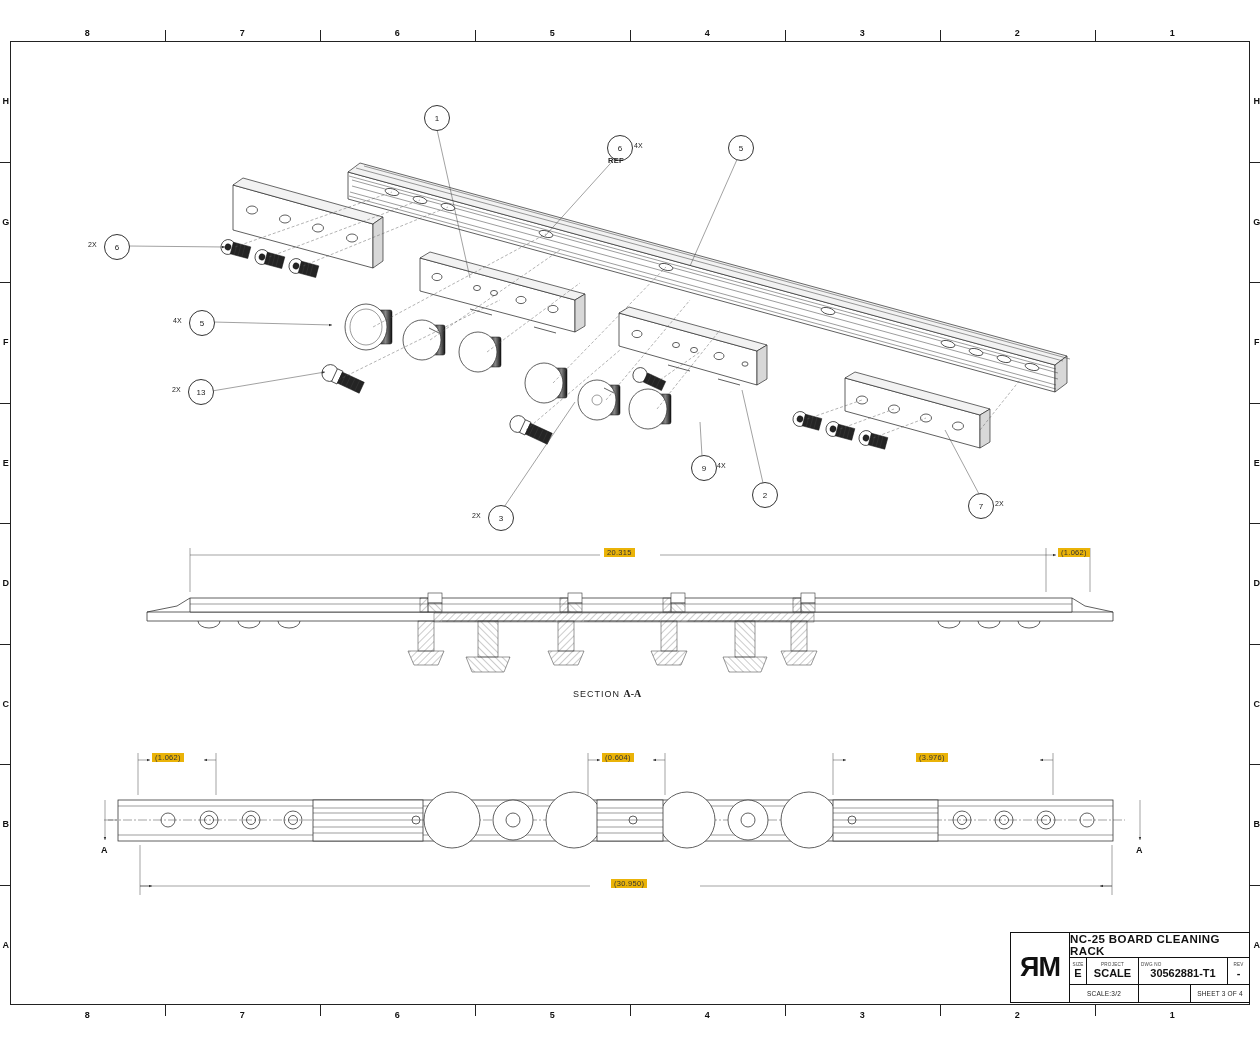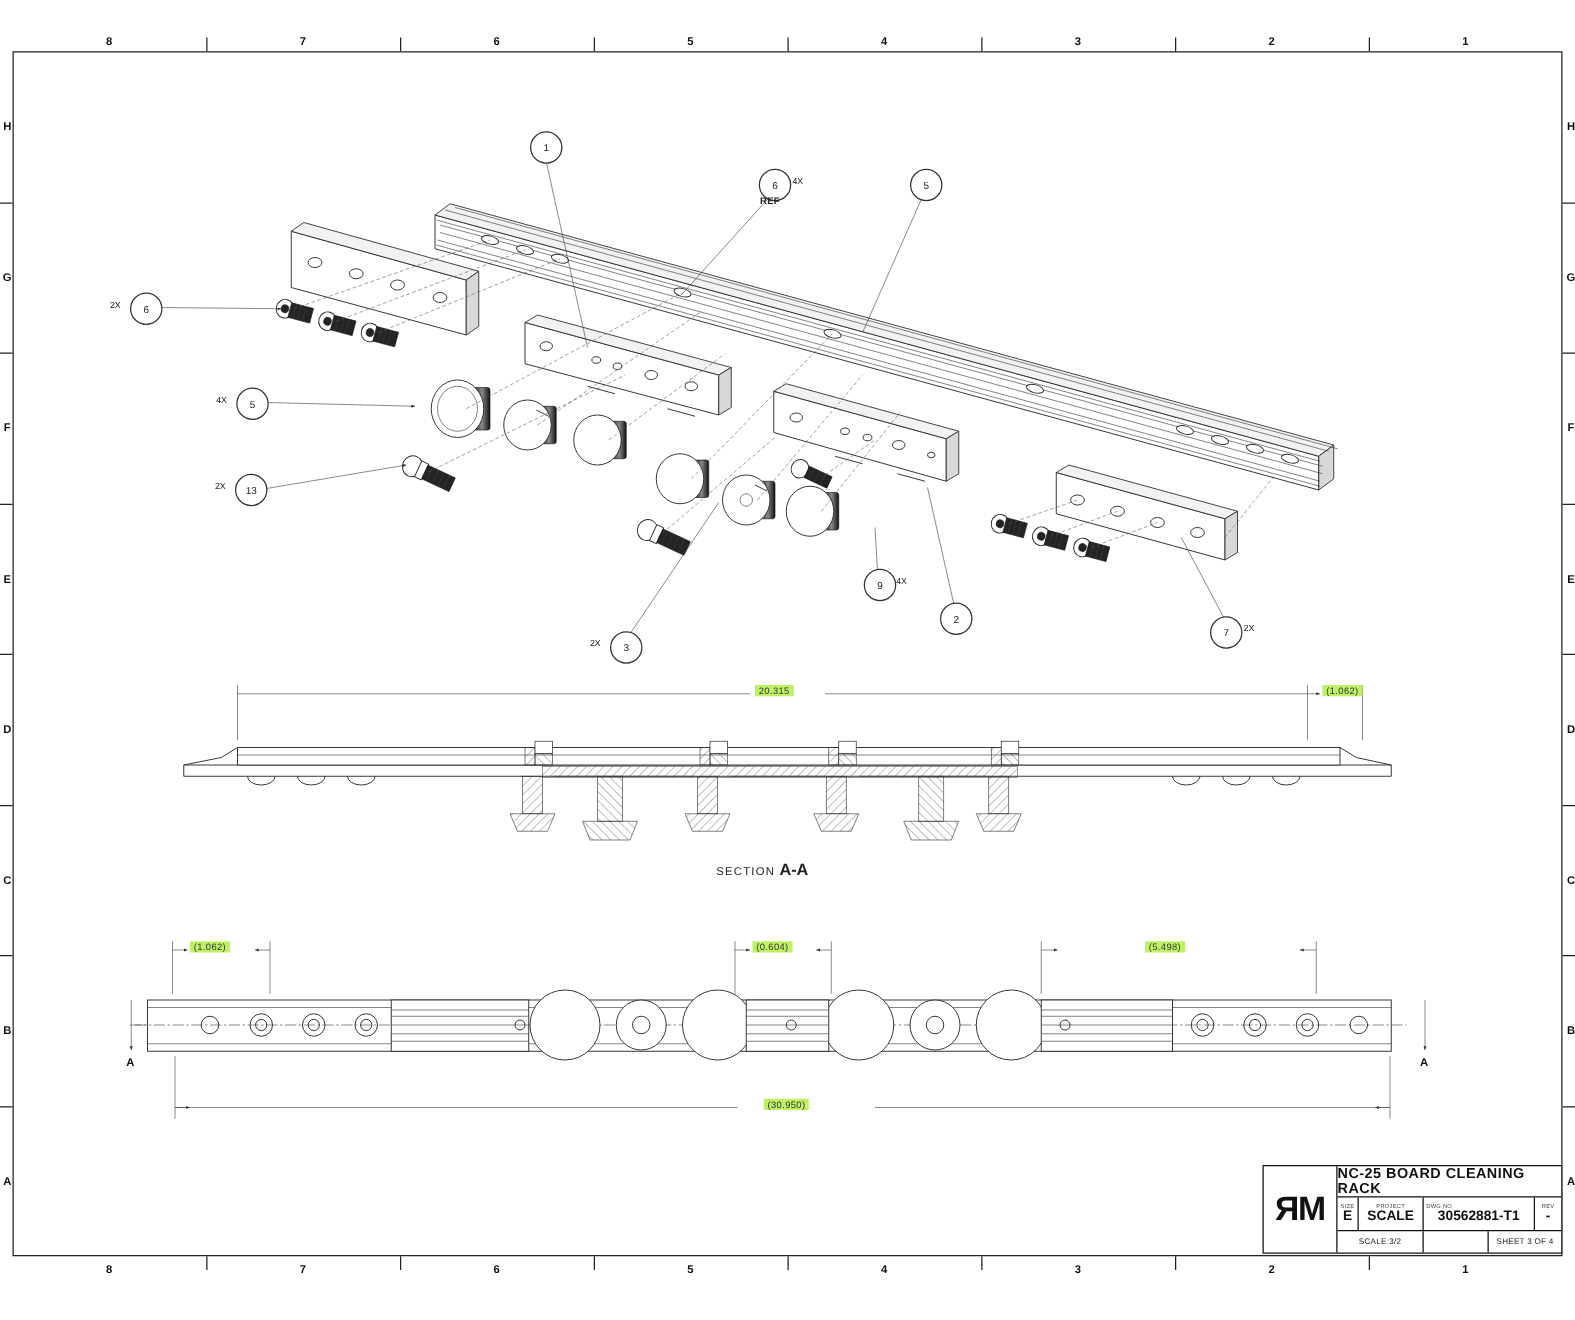--- a/index.html
+++ b/index.html
@@ -31,24 +31,24 @@
   .fillk{fill:#242424;stroke:#111;stroke-width:.5;}
 
   
   .balloon{position:absolute;width:24px;height:24px;border:1px solid #333;
            border-radius:50%;background:#fff;display:flex;align-items:center;
            justify-content:center;font-size:8px;color:#222;}
   .qty{position:absolute;font-size:7px;color:#222;}
   .bref{position:absolute;font-size:7.5px;color:#222;letter-spacing:.3px;font-weight:bold;}
 
   
-  .dimtxt{position:absolute;font-size:7.5px;color:#333;background:#bef264;
+  .dimtxt{position:absolute;font-size:7.5px;color:#333;background:#eab308;
           padding:0 3px;letter-spacing:.3px;white-space:nowrap;}
   .seclbl{position:absolute;font-size:9px;color:#222;letter-spacing:1px;}
-  .seclbl b{font-size:13px;letter-spacing:0;}
+  .seclbl b{font-size:10px;letter-spacing:0;font-family:Liberation Serif, serif;}
   .secmark{position:absolute;font-size:9px;font-weight:bold;color:#111;}
 
   
   .tb{position:absolute;left:1010px;top:932px;width:240px;height:71px;
       border:1.2px solid #111;box-sizing:border-box;background:#fff;
       display:flex;}
   .tb-logo{width:58px;border-right:1.2px solid #111;display:flex;
            align-items:center;justify-content:center;}
   .tb-logo span{font-size:27px;font-weight:bold;font-family:"Liberation Sans",sans-serif;
                 letter-spacing:-1px;color:#111;}
@@ -548,21 +548,21 @@
 
     <g>
       <path class="ln-c" d="M104,820 L118,820"></path>
       <path class="ln-d" d="M105,800 L105,840" marker-end="url(#ar)"></path>
       <path class="ln-d" d="M1140,800 L1140,840" marker-end="url(#ar)"></path>
     </g>
   </svg>
 
   <div class="dimtxt" style="left:152px;top:753px">(1.062)</div>
   <div class="dimtxt" style="left:602px;top:753px">(0.604)</div>
-  <div class="dimtxt" style="left:916px;top:753px">(5.498)</div>
+  <div class="dimtxt" style="left:916px;top:753px">(3.976)</div>
   <div class="dimtxt" style="left:611px;top:879px">(30.950)</div>
   <div class="secmark" style="left:101px;top:845px">A</div>
   <div class="secmark" style="left:1136px;top:845px">A</div>
 
   <div class="tb">
     <div class="tb-logo">
       <span>ЯM</span>
     </div>
     <div class="tb-right">
       <div class="tb-title">NC-25 BOARD CLEANING RACK</div>

